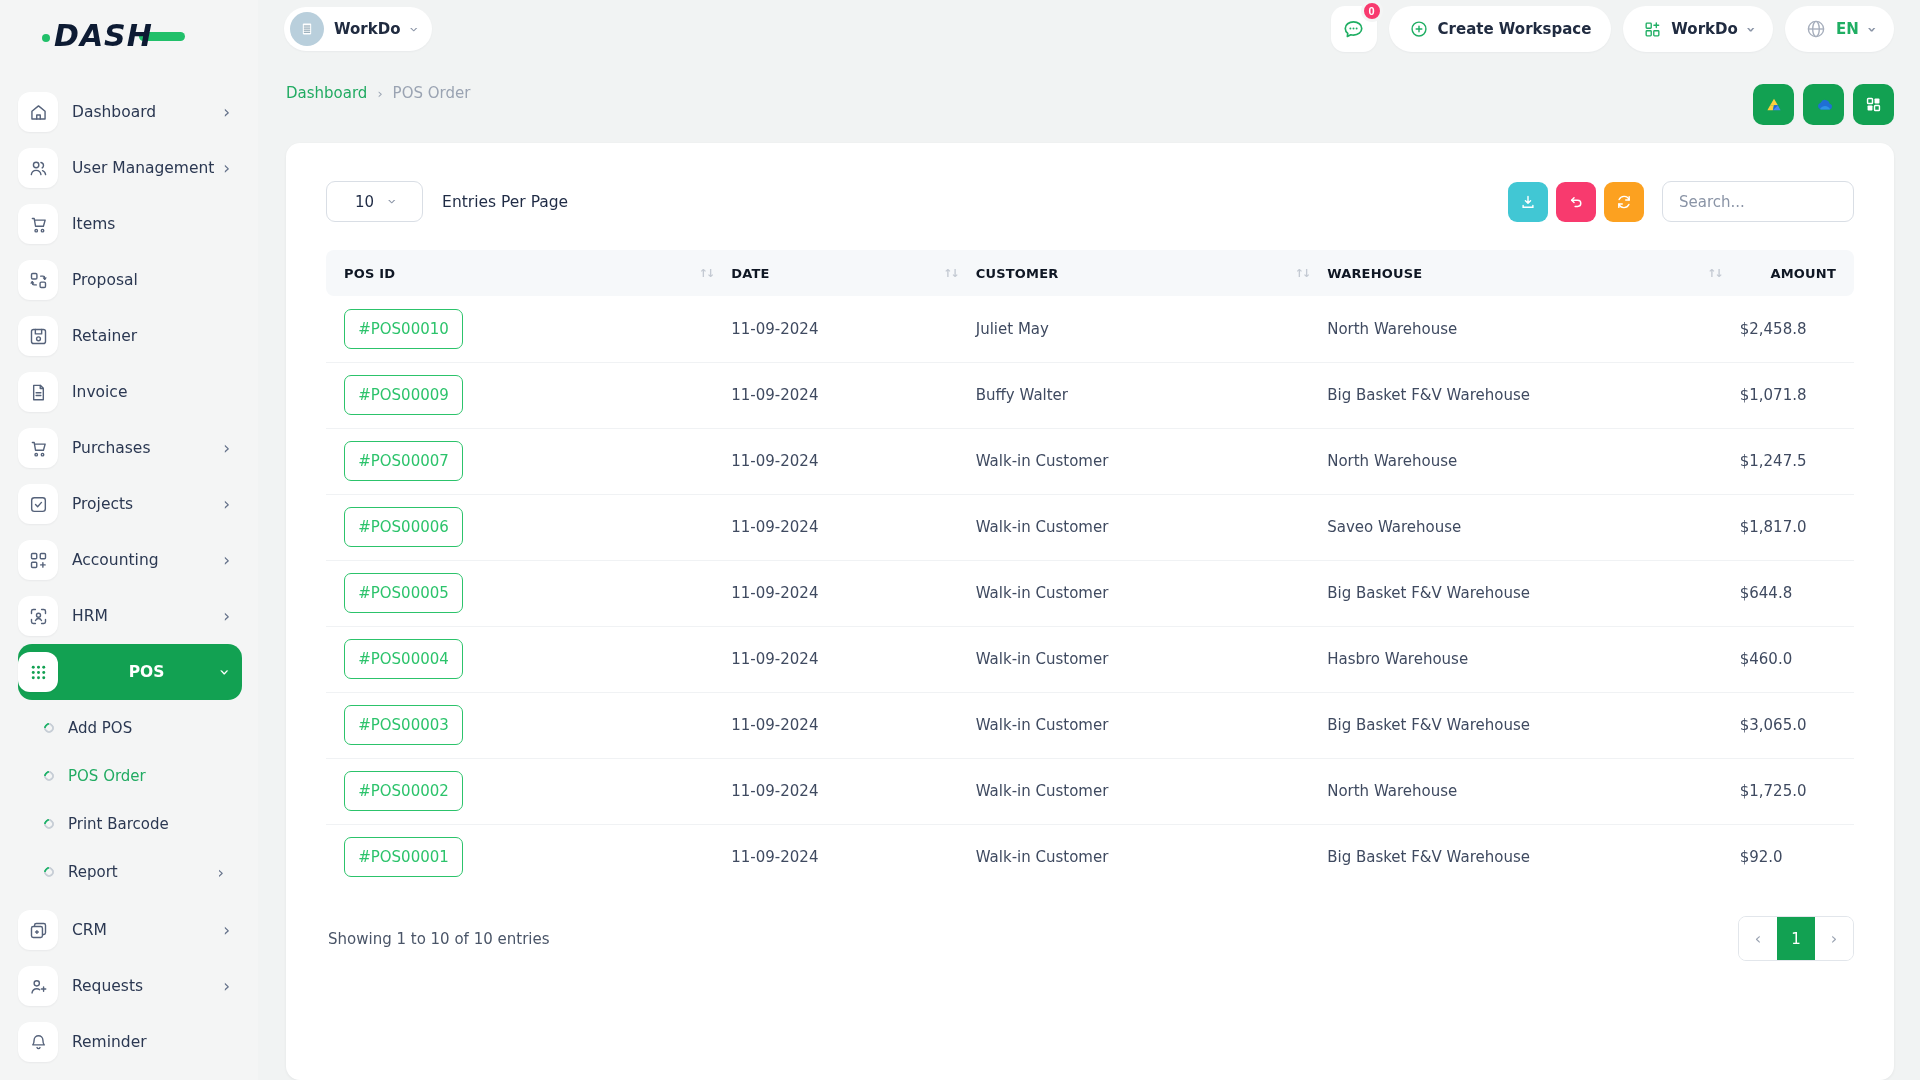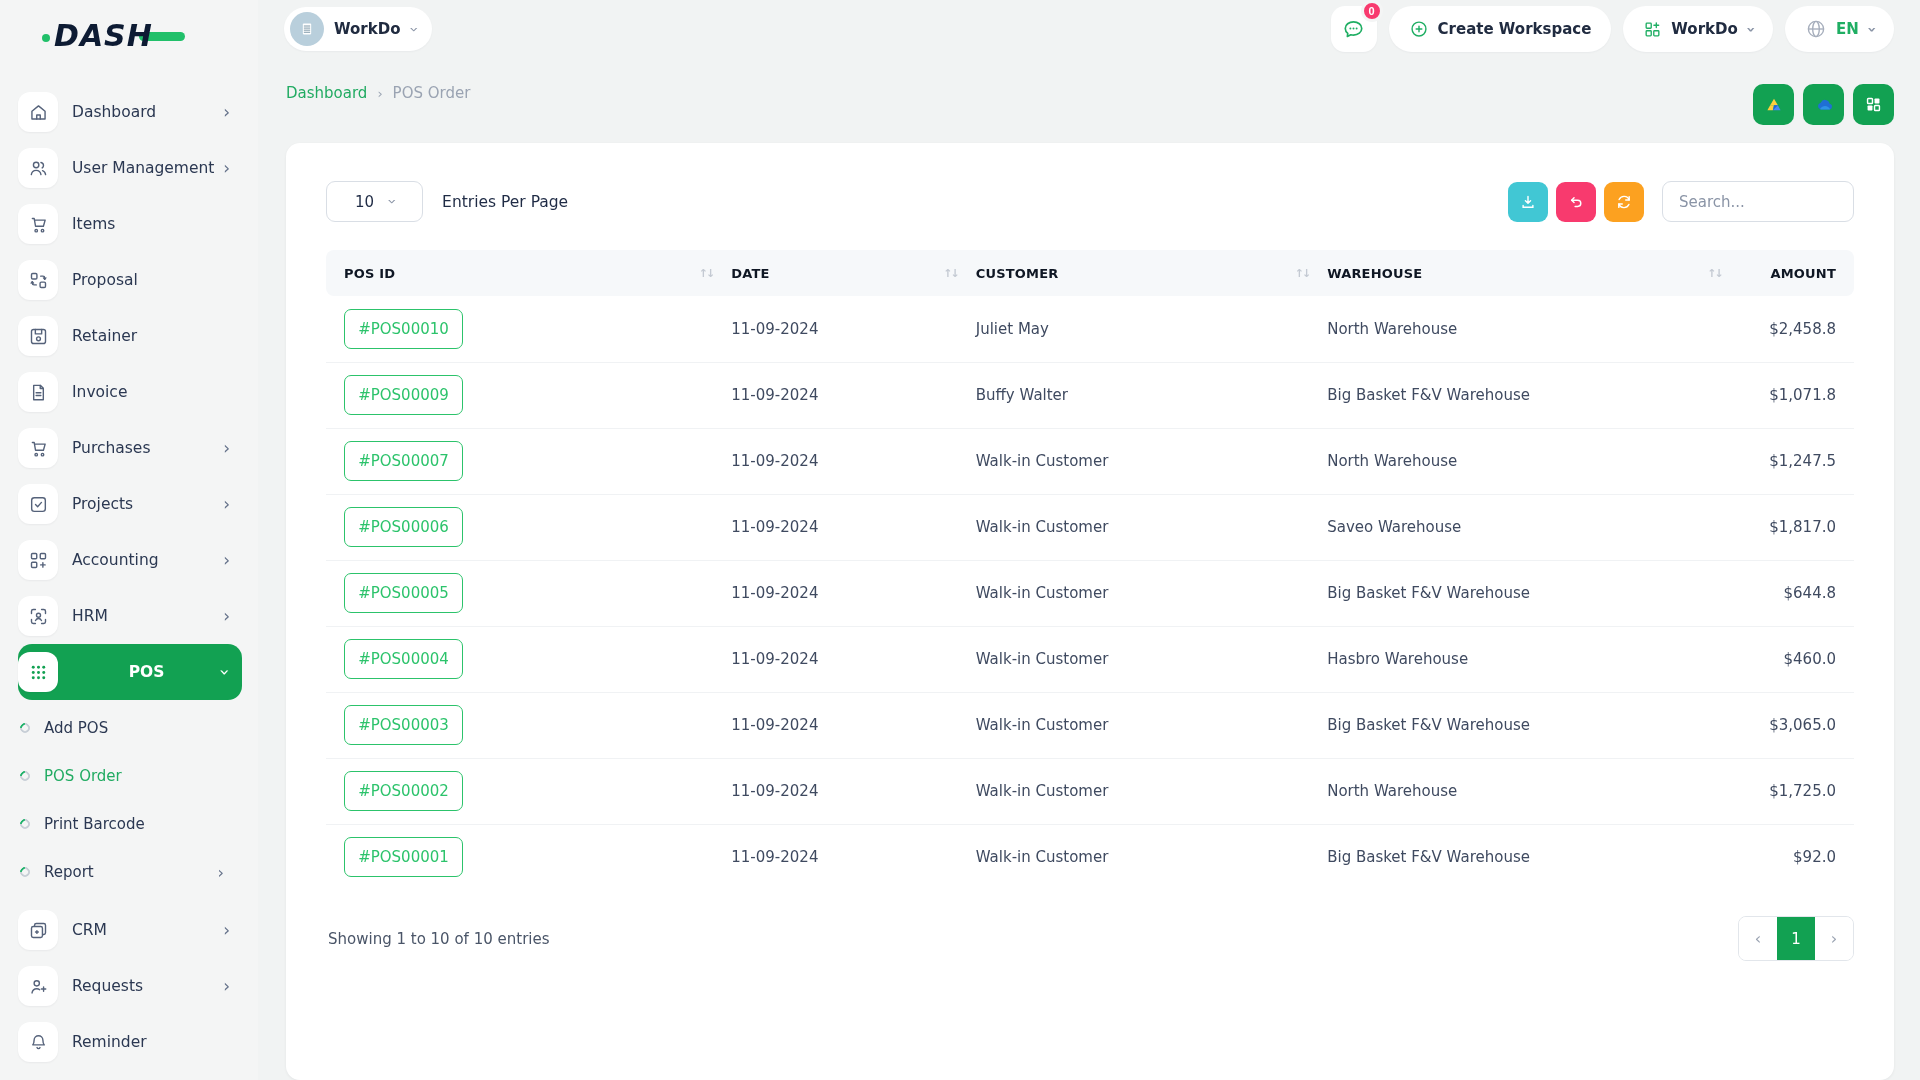--- a/index.html
+++ b/index.html
@@ -26,21 +26,21 @@
   .icon-box { width:40px; height:40px; border-radius:12px; background:#ffffff;
     box-shadow:0 1px 2px rgba(16,24,40,.05); display:flex; align-items:center;
     justify-content:center; margin-right:14px; flex:0 0 40px; }
   .icon-box svg { width:21px; height:21px; }
   .side-label { font-size:15.5px; color:#2b3852; font-weight:500; flex:1; }
   .side-chev { color:#66738b; font-size:17px; margin-right:12px; line-height:1; }
   .side-item.active { background:#12a152; }
   .side-item.active .side-label { color:#ffffff; font-weight:700;text-align:center; }
   .side-item.active .side-chev { color:#ffffff; transform:rotate(90deg); margin-right:14px; }
   .sub-list { list-style:none; margin:4px 0 6px 0; }
-  .sub-item { display:flex; align-items:center; height:48px; padding-left:20px; cursor:pointer; }
+  .sub-item { display:flex; align-items:center; height:48px; padding-left:44px; cursor:pointer; }
   .sub-bullet { width:10px; height:10px; border-radius:50%; border:2.5px solid #c7ced6;
     border-top-color:#21b26b; transform:rotate(-45deg); margin-right:14px; flex:0 0 10px; }
   .sub-label { font-size:15px; color:#2b3852; flex:1; }
   .sub-item.active .sub-label { color:#21ab62; }
   .sub-chev { color:#66738b; font-size:16px; margin-right:34px; }
 
   
   .topbar { height:58px; display:flex; align-items:center; padding:0 26px 0 26px; }
   .ws-pill { display:flex; align-items:center; gap:10px; background:#ffffff; border-radius:24px;
     height:44px; padding:0 16px 0 6px; box-shadow:0 1px 2px rgba(16,24,40,.04); cursor:pointer; }
@@ -96,21 +96,21 @@
   thead th { background:#f6f8fa; height:46px; text-align:left; font-size:13px; font-weight:700;
     letter-spacing:.2px; color:#0f1724; padding:0 8px; position:relative; cursor:pointer; }
   thead th:first-child { border-radius:8px 0 0 8px; padding-left:18px; }
   thead th:last-child  { border-radius:0 8px 8px 0; text-align:right; padding-right:18px; }
   .sort-ic { position:absolute; right:10px; top:50%; transform:translateY(-50%);
     font-size:11px; color:#c4cad3; letter-spacing:-2px; }
   tbody td { height:66px; border-bottom:1px solid #f0f2f4; font-size:15px; color:#3f4a60;
     padding:0 8px; }
   tbody tr:last-child td { border-bottom:none; }
   td.c-posid { padding-left:18px; }
-  td.c-amount { text-align:right; padding-right:18px; }
+  td.c-amount { padding-right:18px; }
   .pos-id-btn { display:inline-flex; align-items:center; justify-content:center; width:119px;
     height:40px; border:1px solid #2cc36b; border-radius:7px; background:#ffffff;
     color:#2cc36b; font-size:15px; cursor:pointer; font-family:inherit; }
 
   
   .table-footer { display:flex; align-items:center; padding:26px 0 26px 0; }
   .showing-text { font-size:15px; color:#4a5568; padding-left:2px; }
   .pagination { margin-left:auto; display:flex; border:1px solid #e2e6eb; border-radius:8px;
     overflow:hidden; background:#fff; }
   .page-btn { width:38px; height:43px; display:flex; align-items:center; justify-content:center;

